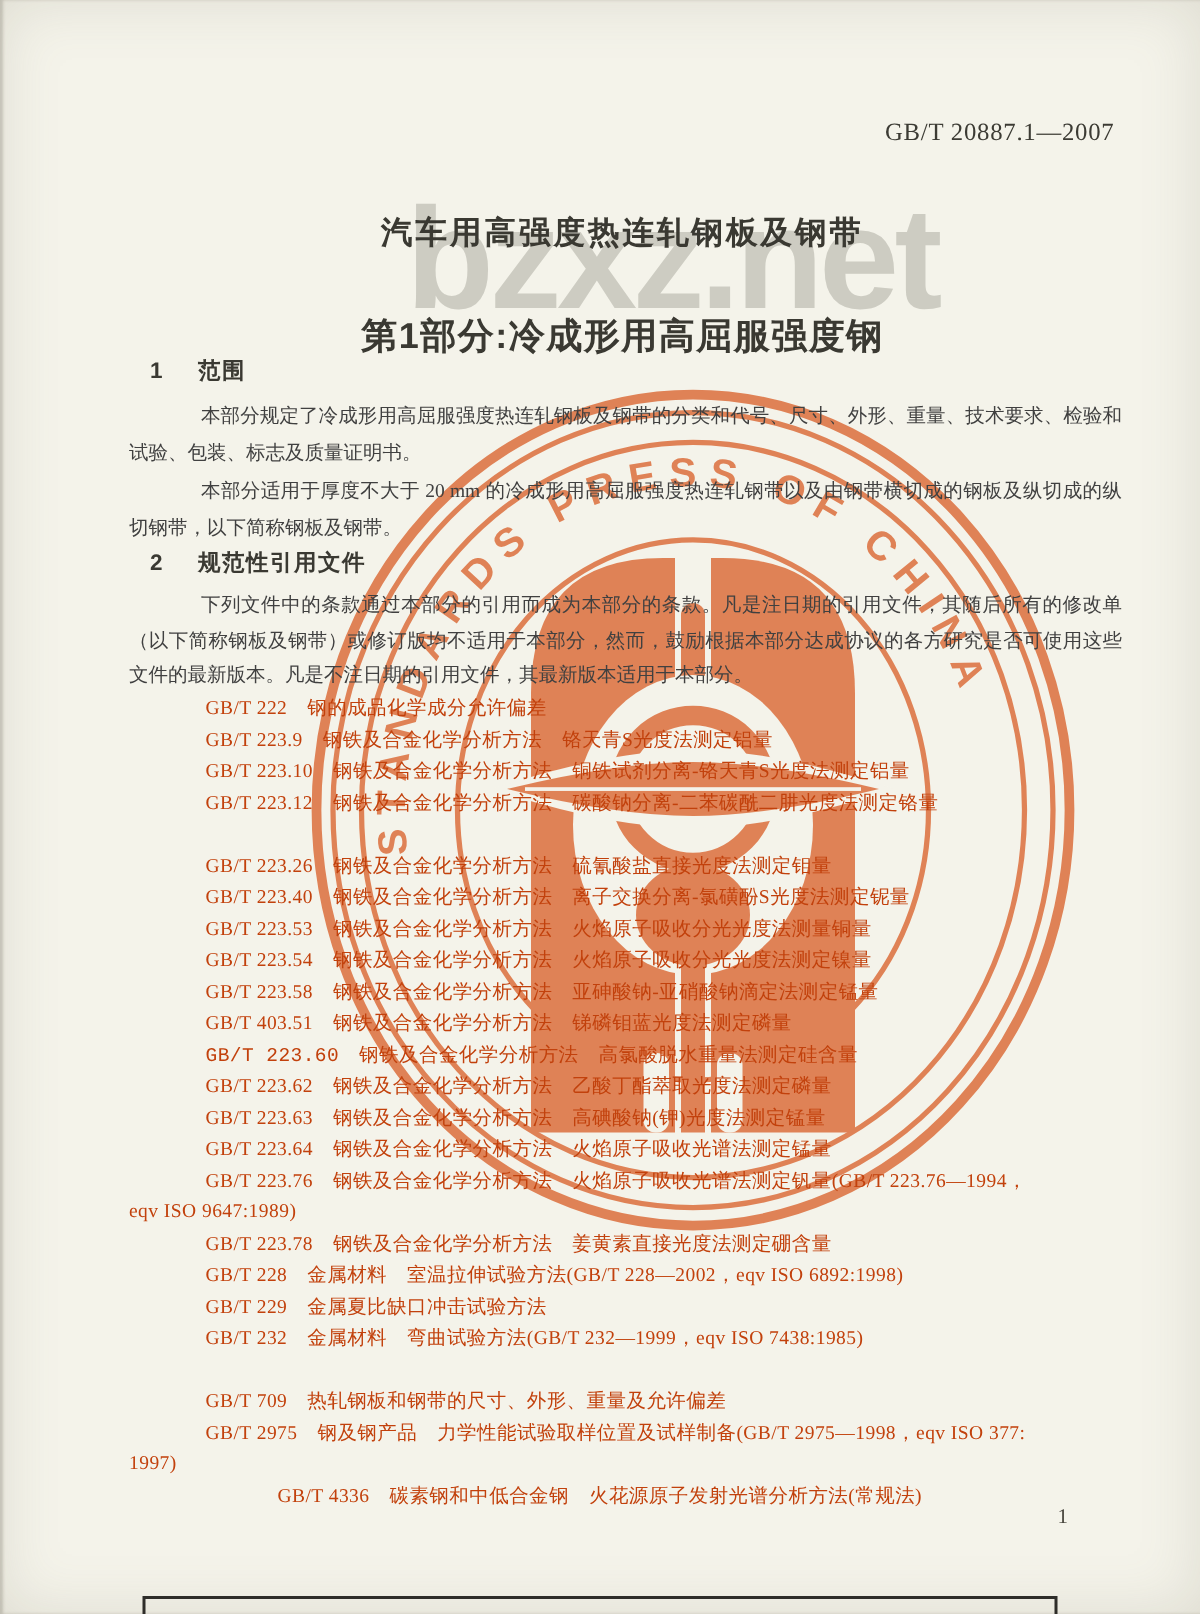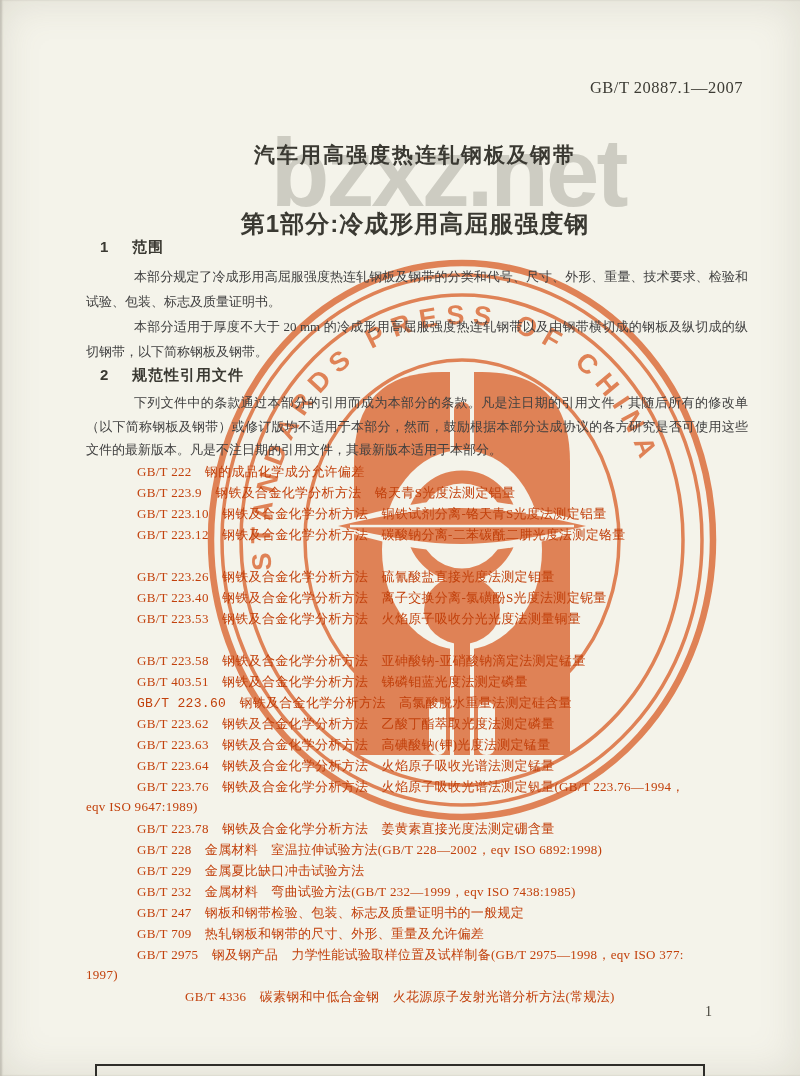--- a/index.html
+++ b/index.html
@@ -111,33 +111,33 @@
   </div>
   <div class="para tight" style="top:391px;">下列文件中的条款通过本部分的引用而成为本部分的条款。凡是注日期的引用文件，其随后所有的修改单（以下简称钢板及钢带）或修订版均不适用于本部分，然而，鼓励根据本部分达成协议的各方研究是否可使用这些文件的最新版本。凡是不注日期的引用文件，其最新版本适用于本部分。</div>
 
   <div class="ref" style="top:463px;">GB/T 222　钢的成品化学成分允许偏差</div>
   <div class="ref" style="top:484px;">GB/T 223.9　钢铁及合金化学分析方法　铬天青S光度法测定铝量</div>
   <div class="ref" style="top:505px;">GB/T 223.10　钢铁及合金化学分析方法　铜铁试剂分离-铬天青S光度法测定铝量</div>
   <div class="ref" style="top:526px;">GB/T 223.12　钢铁及合金化学分析方法　碳酸钠分离-二苯碳酰二肼光度法测定铬量</div>
   <div class="ref" style="top:568px;">GB/T 223.26　钢铁及合金化学分析方法　硫氰酸盐直接光度法测定钼量</div>
   <div class="ref" style="top:589px;">GB/T 223.40　钢铁及合金化学分析方法　离子交换分离-氯磺酚S光度法测定铌量</div>
   <div class="ref" style="top:610px;">GB/T 223.53　钢铁及合金化学分析方法　火焰原子吸收分光光度法测量铜量</div>
+  <div class="ref" style="top:631px;">GB/T 223.54　钢铁及合金化学分析方法　火焰原子吸收分光光度法测定镍量</div>
   <div class="ref" style="top:652px;">GB/T 223.58　钢铁及合金化学分析方法　亚砷酸钠-亚硝酸钠滴定法测定锰量</div>
   <div class="ref" style="top:673px;">GB/T 403.51　钢铁及合金化学分析方法　锑磷钼蓝光度法测定磷量</div>
   <div class="ref" style="top:694px;font-family:Liberation Mono, monospace;">GB/T 223.60　钢铁及合金化学分析方法　高氯酸脱水重量法测定硅含量</div>
   <div class="ref" style="top:715px;">GB/T 223.62　钢铁及合金化学分析方法　乙酸丁酯萃取光度法测定磷量</div>
   <div class="ref" style="top:736px;">GB/T 223.63　钢铁及合金化学分析方法　高碘酸钠(钾)光度法测定锰量</div>
   <div class="ref" style="top:757px;">GB/T 223.64　钢铁及合金化学分析方法　火焰原子吸收光谱法测定锰量</div>
   <div class="ref" style="top:778px;">GB/T 223.76　钢铁及合金化学分析方法　火焰原子吸收光谱法测定钒量(GB/T 223.76—1994，</div>
   <div class="ref cont" style="top:799px;">eqv ISO 9647:1989)</div>
   <div class="ref" style="top:820px;">GB/T 223.78　钢铁及合金化学分析方法　姜黄素直接光度法测定硼含量</div>
   <div class="ref" style="top:841px;">GB/T 228　金属材料　室温拉伸试验方法(GB/T 228—2002，eqv ISO 6892:1998)</div>
   <div class="ref" style="top:862px;">GB/T 229　金属夏比缺口冲击试验方法</div>
   <div class="ref" style="top:883px;">GB/T 232　金属材料　弯曲试验方法(GB/T 232—1999，eqv ISO 7438:1985)</div>
-  <div class="ref" style="top:904px;">GB/T 247　钢板和钢带检验、包装、标志及质量证明书的一般规定</div>
   <div class="ref" style="top:925px;">GB/T 709　热轧钢板和钢带的尺寸、外形、重量及允许偏差</div>
   <div class="ref" style="top:946px;">GB/T 2975　钢及钢产品　力学性能试验取样位置及试样制备(GB/T 2975—1998，eqv ISO 377:</div>
   <div class="ref cont" style="top:967px;">1997)</div>
   <div class="ref" style="top:988px;margin-left:48px;">GB/T 4336　碳素钢和中低合金钢　火花源原子发射光谱分析方法(常规法)</div>
 
   <div class="page-num">1</div>
 
   <div class="bottom-box"></div>
 
 </div>

